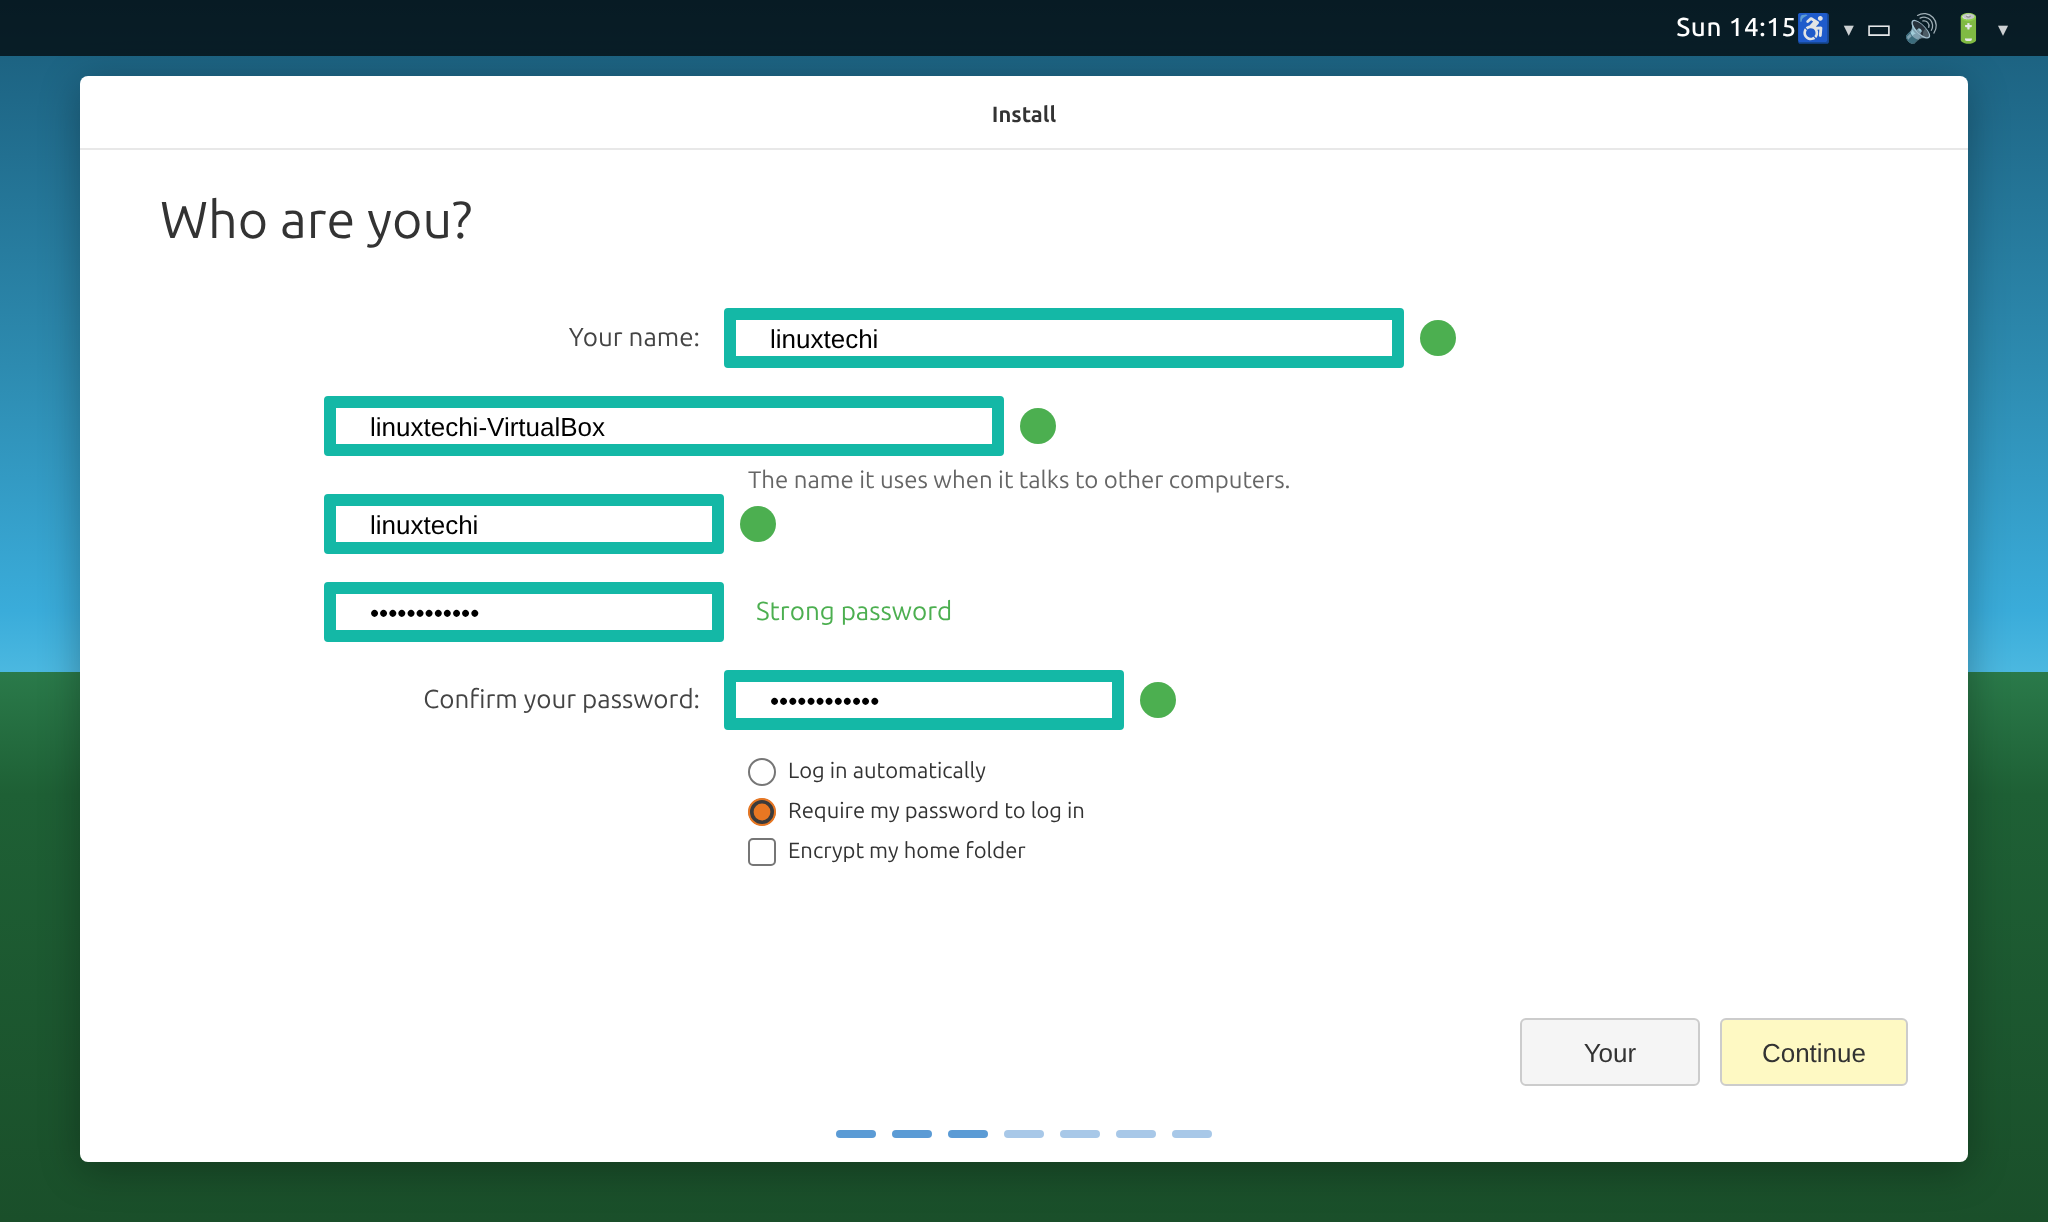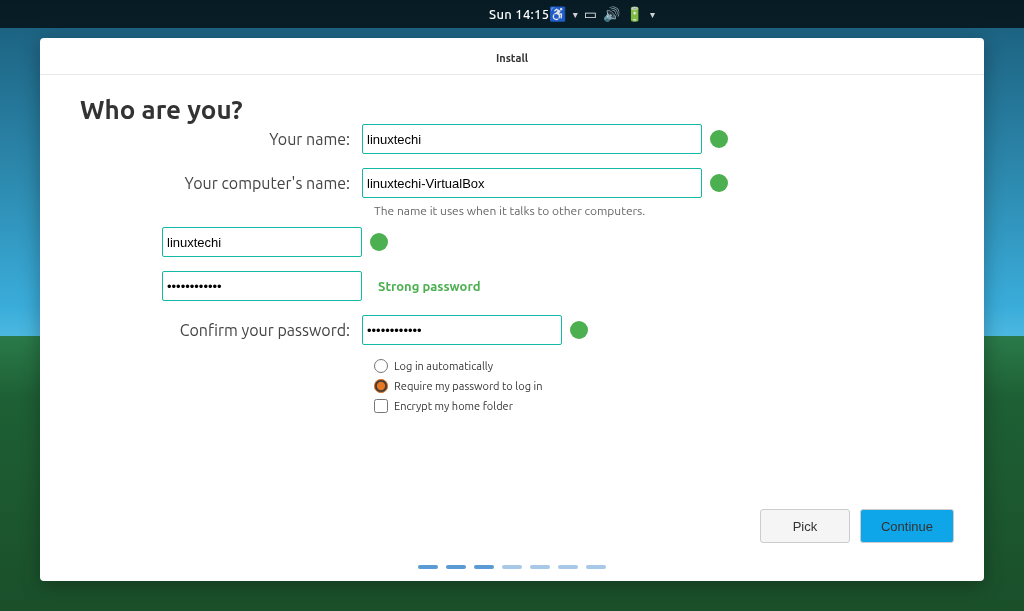--- a/index.html
+++ b/index.html
@@ -22,22 +22,22 @@
     }
 
     
     .taskbar {
       position: absolute;
       top: 0; left: 0; right: 0;
       height: 28px;
       background: rgba(0,0,0,0.7);
       display: flex;
       align-items: center;
-      justify-content: center;
-      padding: 0 8px;
+      justify-content: flex-end;
+      padding: 0 20px;
       z-index: 10;
       color: white;
     }
     .taskbar-left { width: 120px; }
     .taskbar-center {
       font-size: 13px;
       font-weight: 500;
       color: white;
       letter-spacing: 0.3px;
     }
@@ -83,56 +83,57 @@
     }
 
     .window-body {
       flex: 1;
       padding: 20px 40px 10px;
       overflow-y: auto;
     }
 
     .page-title {
       font-size: 26px;
-      font-weight: 700;
+      font-weight: 400;
       color: #333;
+      margin-bottom: 30px;
     }
 
     
     .form-section {
       max-width: 700px;
       margin: 0 auto;
     }
 
     .form-row {
       display: flex;
       align-items: center;
       margin-bottom: 14px;
     }
 
     .form-label {
       text-align: right;
       min-width: 200px;
       padding-right: 12px;
       color: #444;
-      font-size: 16px;
+      font-size: 13px;
     }
 
     .form-input-wrap {
       display: flex;
       align-items: center;
       gap: 8px;
       flex: 1;
     }
 
     .form-input {
       height: 30px;
-      border: 1px solid #14b8a6;
+      border: 6px solid #14b8a6;
       border-radius: 2px;
-      padding: 0 4px;
+      padding: 0 17px;
       font-size: 13px;
       width: 200px;
       outline: none;
     }
 
     .form-input-wide {
       width: 340px;
     }
 
     .status-dot {
@@ -141,27 +142,26 @@
       border-radius: 50%;
       background: #4caf50;
       flex-shrink: 0;
     }
 
     .hint-text {
       font-size: 12px;
       color: #666;
       margin-left: 200px;
       margin-top: -8px;
-      margin-bottom: 10px;
       padding-left: 12px;
     }
 
     .password-strength {
       color: #4caf50;
-      font-weight: 700;
+      font-weight: 400;
       font-size: 13px;
       margin-left: 8px;
     }
 
     
     .options-section {
       margin-left: 200px;
       padding-left: 12px;
       margin-top: 8px;
     }
@@ -201,21 +201,21 @@
       min-width: 90px;
       border: 1px solid #ccc;
       background: #f5f5f5;
       border-radius: 3px;
       font-size: 13px;
       cursor: pointer;
       padding: 0 20px;
       color: #333;
     }
     .btn-continue {
-      background: #0ea5e9;
+      background: #fef9c3;
     }
 
     
     .progress-dots {
       display: flex;
       justify-content: center;
       align-items: center;
       padding: 8px 0 12px;
       gap: 8px;
     }
@@ -260,21 +260,20 @@
 
       <div class="form-row">
         <label class="form-label">Your name:</label>
         <div class="form-input-wrap">
           <input type="text" class="form-input form-input-wide" value="linuxtechi" style="">
           <div class="status-dot"></div>
         </div>
       </div>
 
       <div class="form-row">
-        <label class="form-label">Your computer's name:</label>
         <div class="form-input-wrap">
           <input type="text" class="form-input form-input-wide" value="linuxtechi-VirtualBox" style="">
           <div class="status-dot"></div>
         </div>
       </div>
       <div class="hint-text">The name it uses when it talks to other computers.</div>
 
       <div class="form-row">
         <div class="form-input-wrap">
           <input type="text" class="form-input" value="linuxtechi" style="">
@@ -309,21 +308,21 @@
         <div class="option-row">
           <input type="checkbox" id="encrypt_home" style="">
           <label class="option-label" for="encrypt_home">Encrypt my home folder</label>
         </div>
       </div>
 
     </div>
   </div>
 
   <div class="window-footer">
-    <button class="btn">Pick</button>
+    <button class="btn">Your</button>
     <button class="btn btn-continue">Continue</button>
   </div>
 
   <div class="progress-dots">
     <div class="dot"></div>
     <div class="dot"></div>
     <div class="dot"></div>
     <div class="dot inactive"></div>
     <div class="dot inactive"></div>
     <div class="dot inactive"></div>

